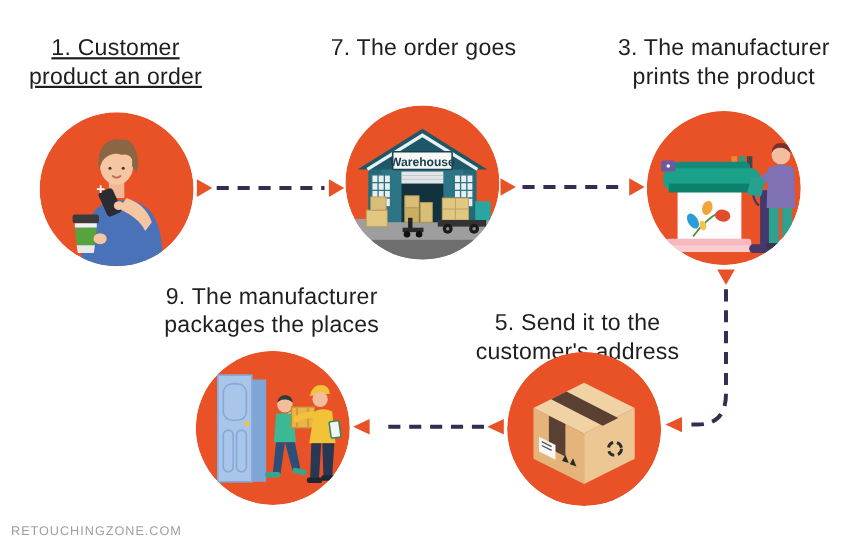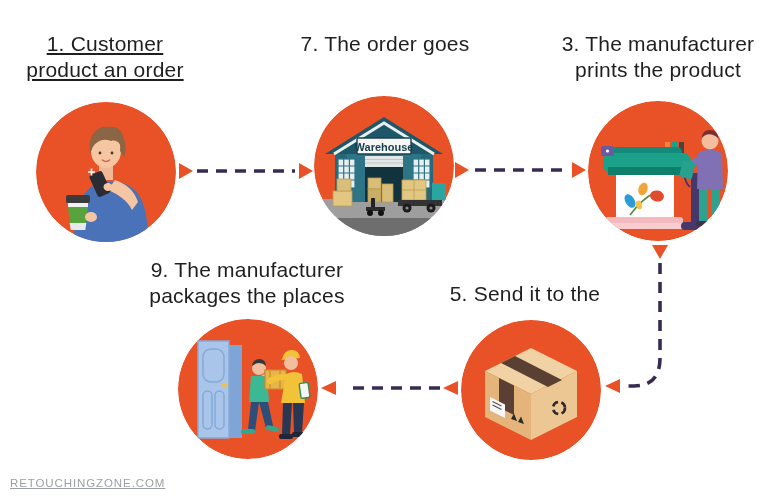--- a/index.html
+++ b/index.html
@@ -9,21 +9,20 @@
   }
   .step-label{
     position:absolute;text-align:center;font-size:21px;line-height:26px;
     color:#1f1f1f;letter-spacing:0.2px;
   }
   .circle-ill{position:absolute;}
   .arrows{position:absolute;left:0;top:0;pointer-events:none;}
   .watermark{
     position:absolute;left:10px;top:477px;font-size:11.5px;letter-spacing:0.9px;
     color:#9ca0a4;
-    text-decoration:underline;
   }
   svg text.sign{font-family:"Liberation Sans",sans-serif;}
 </style>
 </head>
 <body>
 
 <div class="canvas">
 
   <div class="step-label" style="left:5px;top:31px;width:200px;text-decoration:underline;">
     <div>1. Customer</div>
@@ -35,20 +34,21 @@
   <div class="step-label" style="left:542px;top:31px;width:232px;">
     <div>3. The manufacturer</div>
     <div>prints the product</div>
   </div>
   <div class="step-label" style="left:134px;top:257px;width:226px;">
     <div>9. The manufacturer</div>
     <div>packages the places</div>
   </div>
   <div class="step-label" style="left:413px;top:257px;width:224px;margin-top:24px;">
     <div>5. Send it to the</div>
+    <div>customer's address</div>
   </div>
 
   <svg class="circle-ill" style="left:36px;top:102px;" width="140" height="140" viewBox="0 0 140 140">
     <clipPath id="clip1">
         <circle cx="70" cy="70" r="70"></circle>
       </clipPath>
     <g clip-path="url(#clip1)">
       <circle cx="70" cy="70" r="70" fill="#E95227"></circle>
 
       <path d="M38,140 C38,100 48,85 66,80 L84,80 C104,86 112,102 112,140 Z" fill="#4A72B8"></path>

